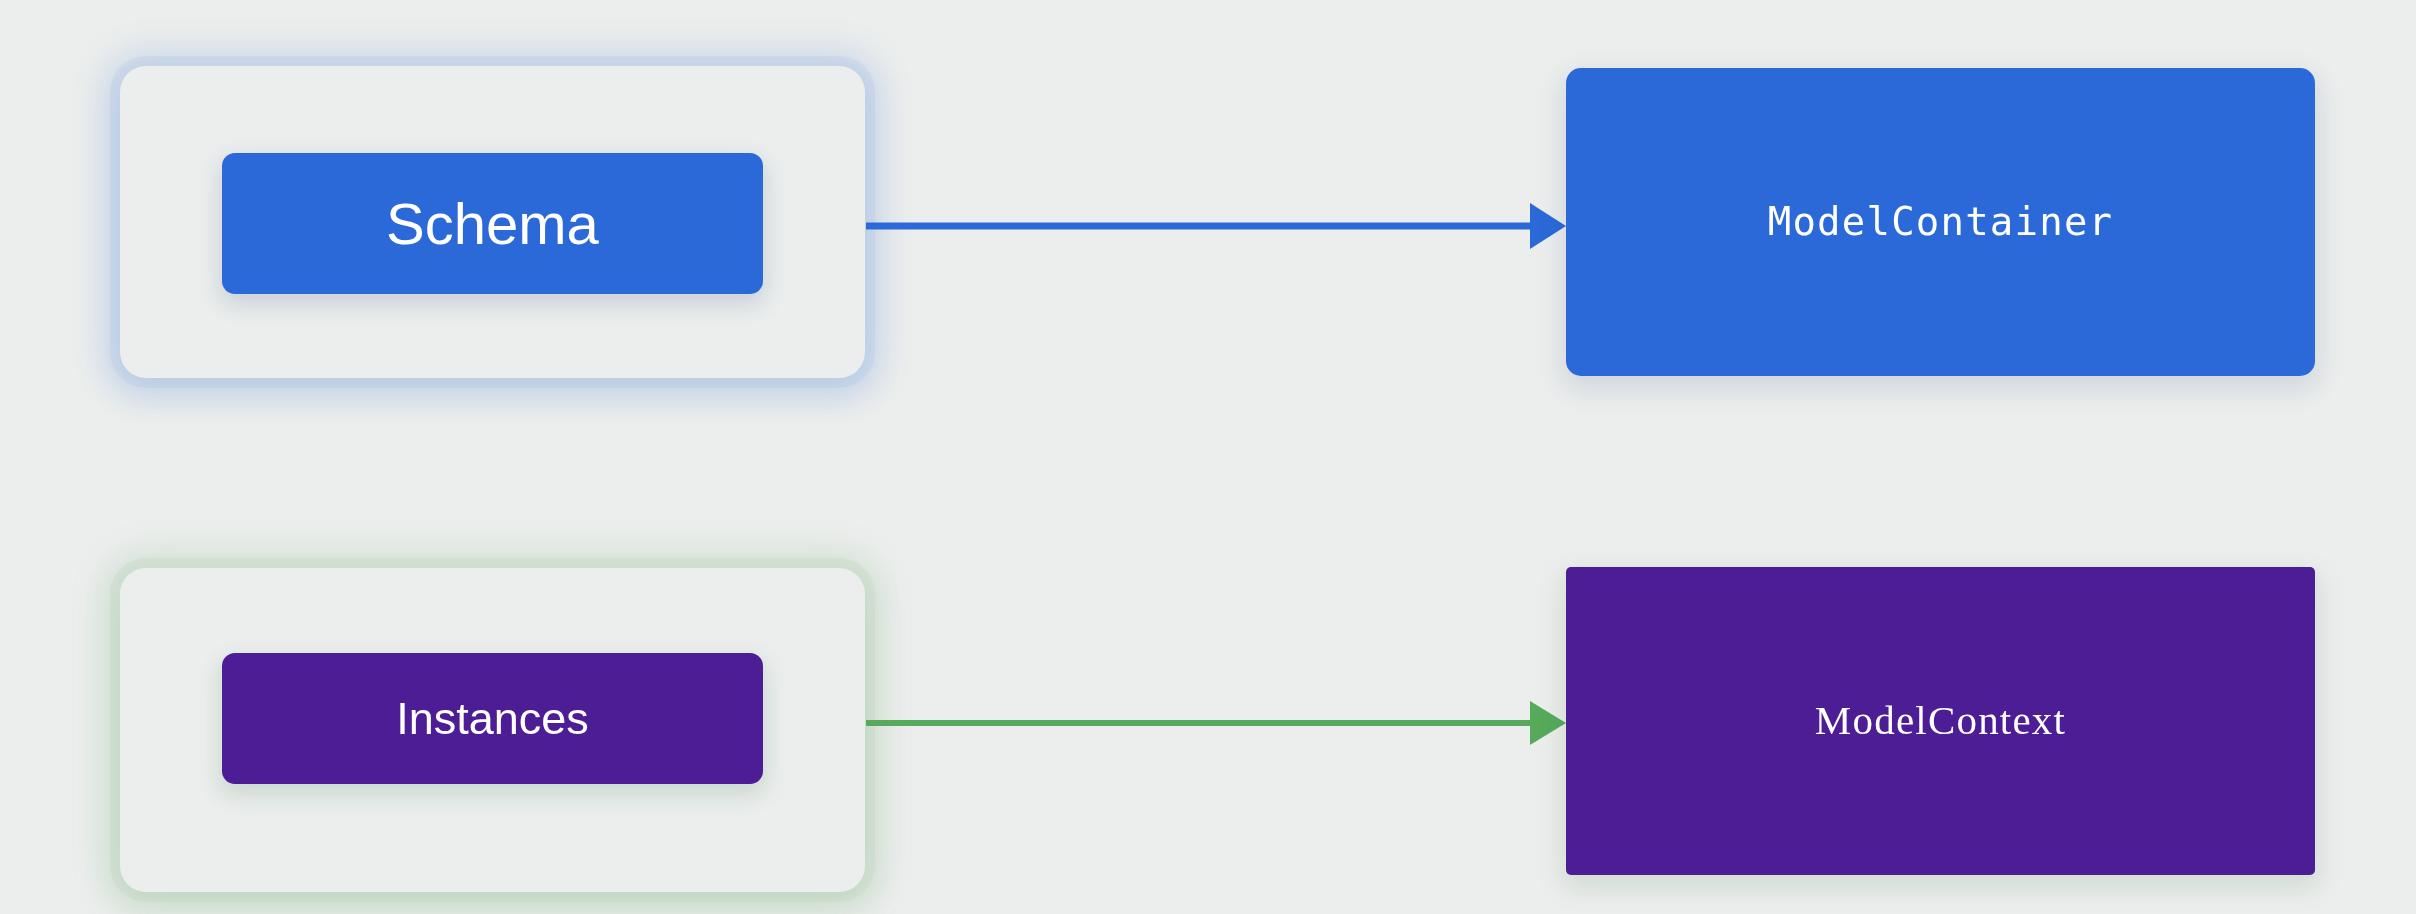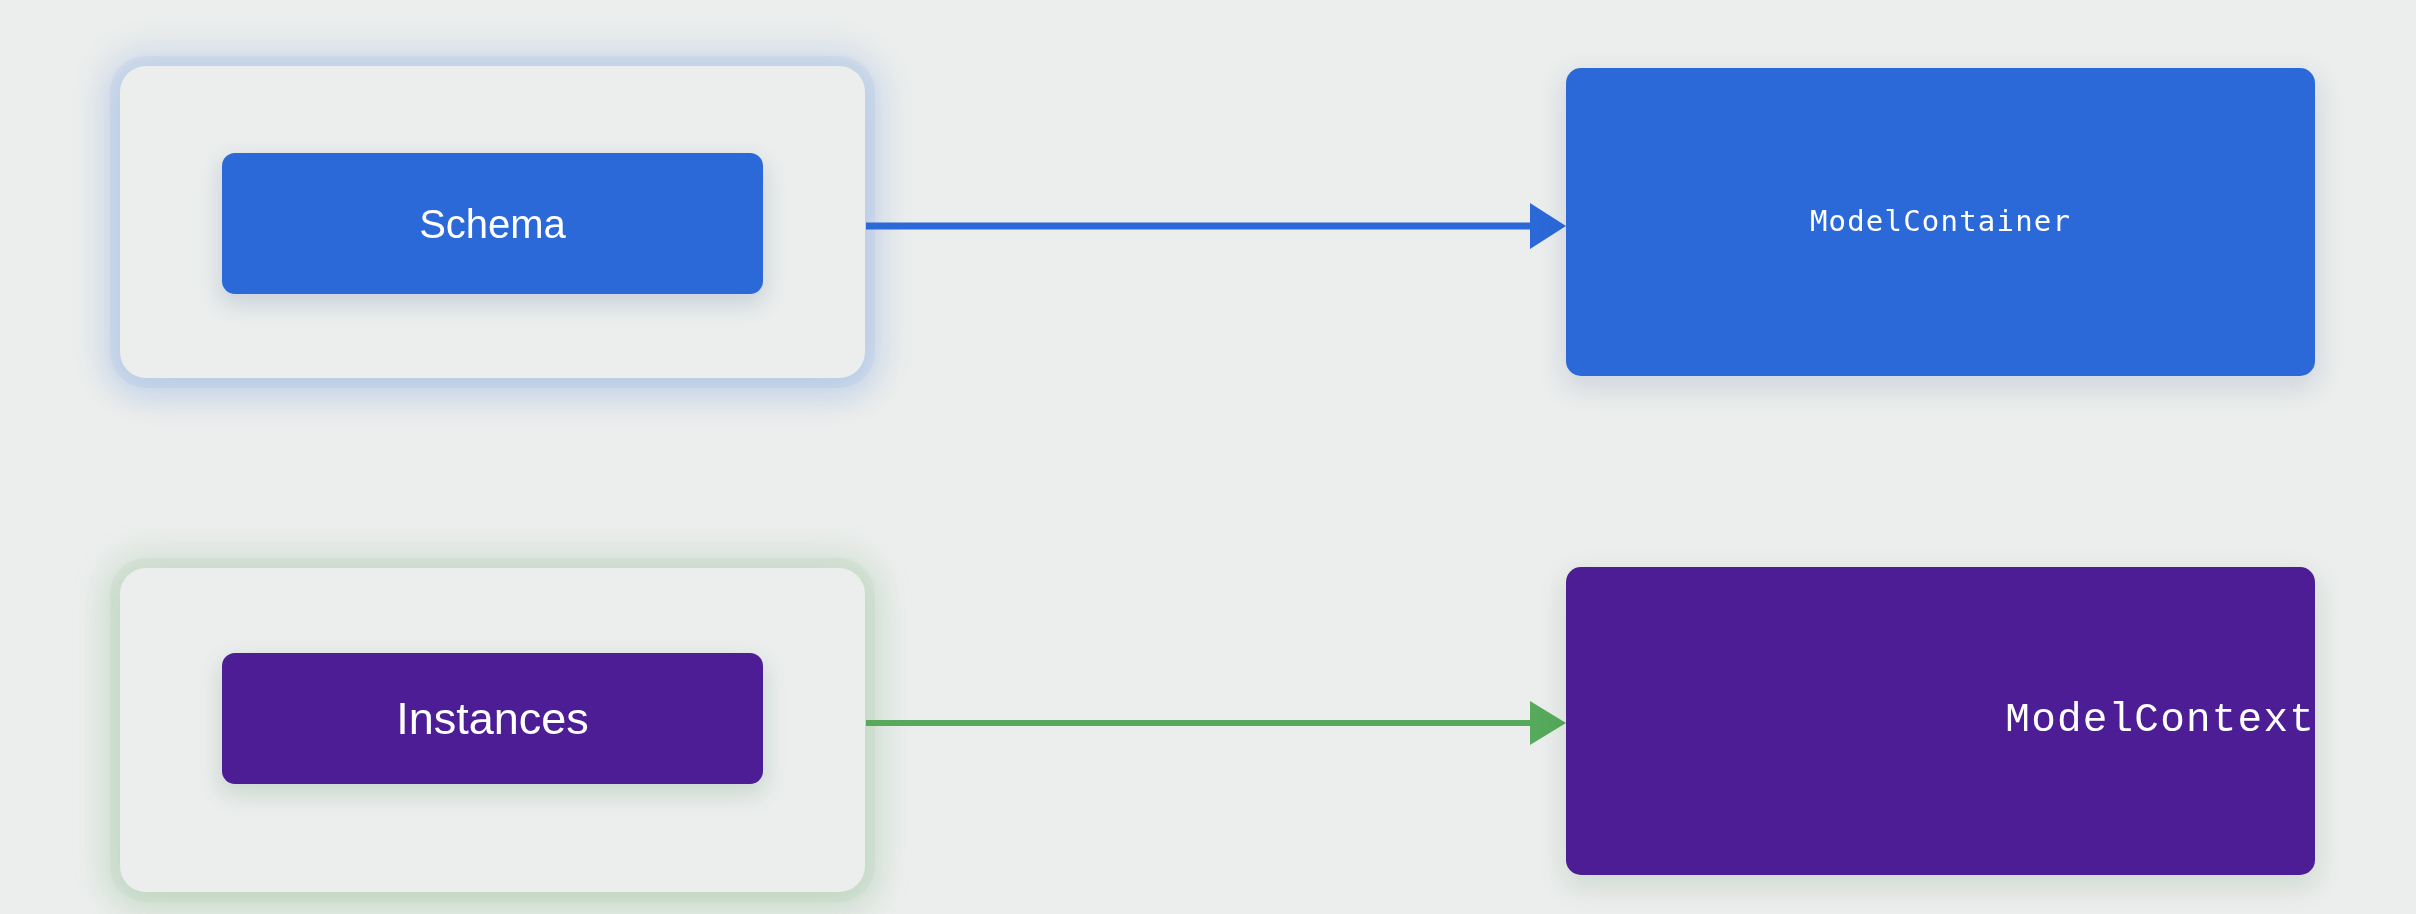--- a/index.html
+++ b/index.html
@@ -64,56 +64,55 @@
   .node.green {
     background: #4c1d95;
   }
 
   .node-schema {
     left: 222px;
     top: 153px;
     width: 541px;
     height: 141px;
     border-radius: 13px;
-    font-size: 40px;
+    font-size: 58px;
     font-family: "Liberation Sans", sans-serif;
     box-shadow: 0 9px 22px 2px rgba(30,60,120,0.16);
   }
   .node-instances {
     left: 222px;
     top: 653px;
     width: 541px;
     height: 131px;
     border-radius: 13px;
     font-size: 45px;
     font-family: "Liberation Sans", sans-serif;
     box-shadow: 0 9px 22px 2px rgba(40,100,50,0.16);
   }
   .node-modelcontainer {
     left: 1566px;
     top: 68px;
     width: 749px;
     height: 308px;
     border-radius: 15px;
-    font-size: 29px;
+    font-size: 39px;
     letter-spacing: 1.2px;
     font-family: "DejaVu Sans Mono", "Liberation Mono", monospace;
     box-shadow: 0 10px 26px 4px rgba(30,60,120,0.13);
   }
   .node-modelcontext {
     left: 1566px;
     top: 567px;
     width: 749px;
     height: 308px;
-    border-radius: 15px;
+    border-radius: 5px;
     font-size: 41px;
     letter-spacing: 1.2px;
-    font-family: Liberation Mono, monospace;
+    font-family: Liberation Serif, serif;
     box-shadow: 0 10px 26px 4px rgba(40,100,50,0.13);
-    justify-content: flex-end;
   }
 
   
   .edge-layer {
     position: absolute;
     left: 0;
     top: 0;
     width: 2416px;
     height: 914px;
     pointer-events: none;

